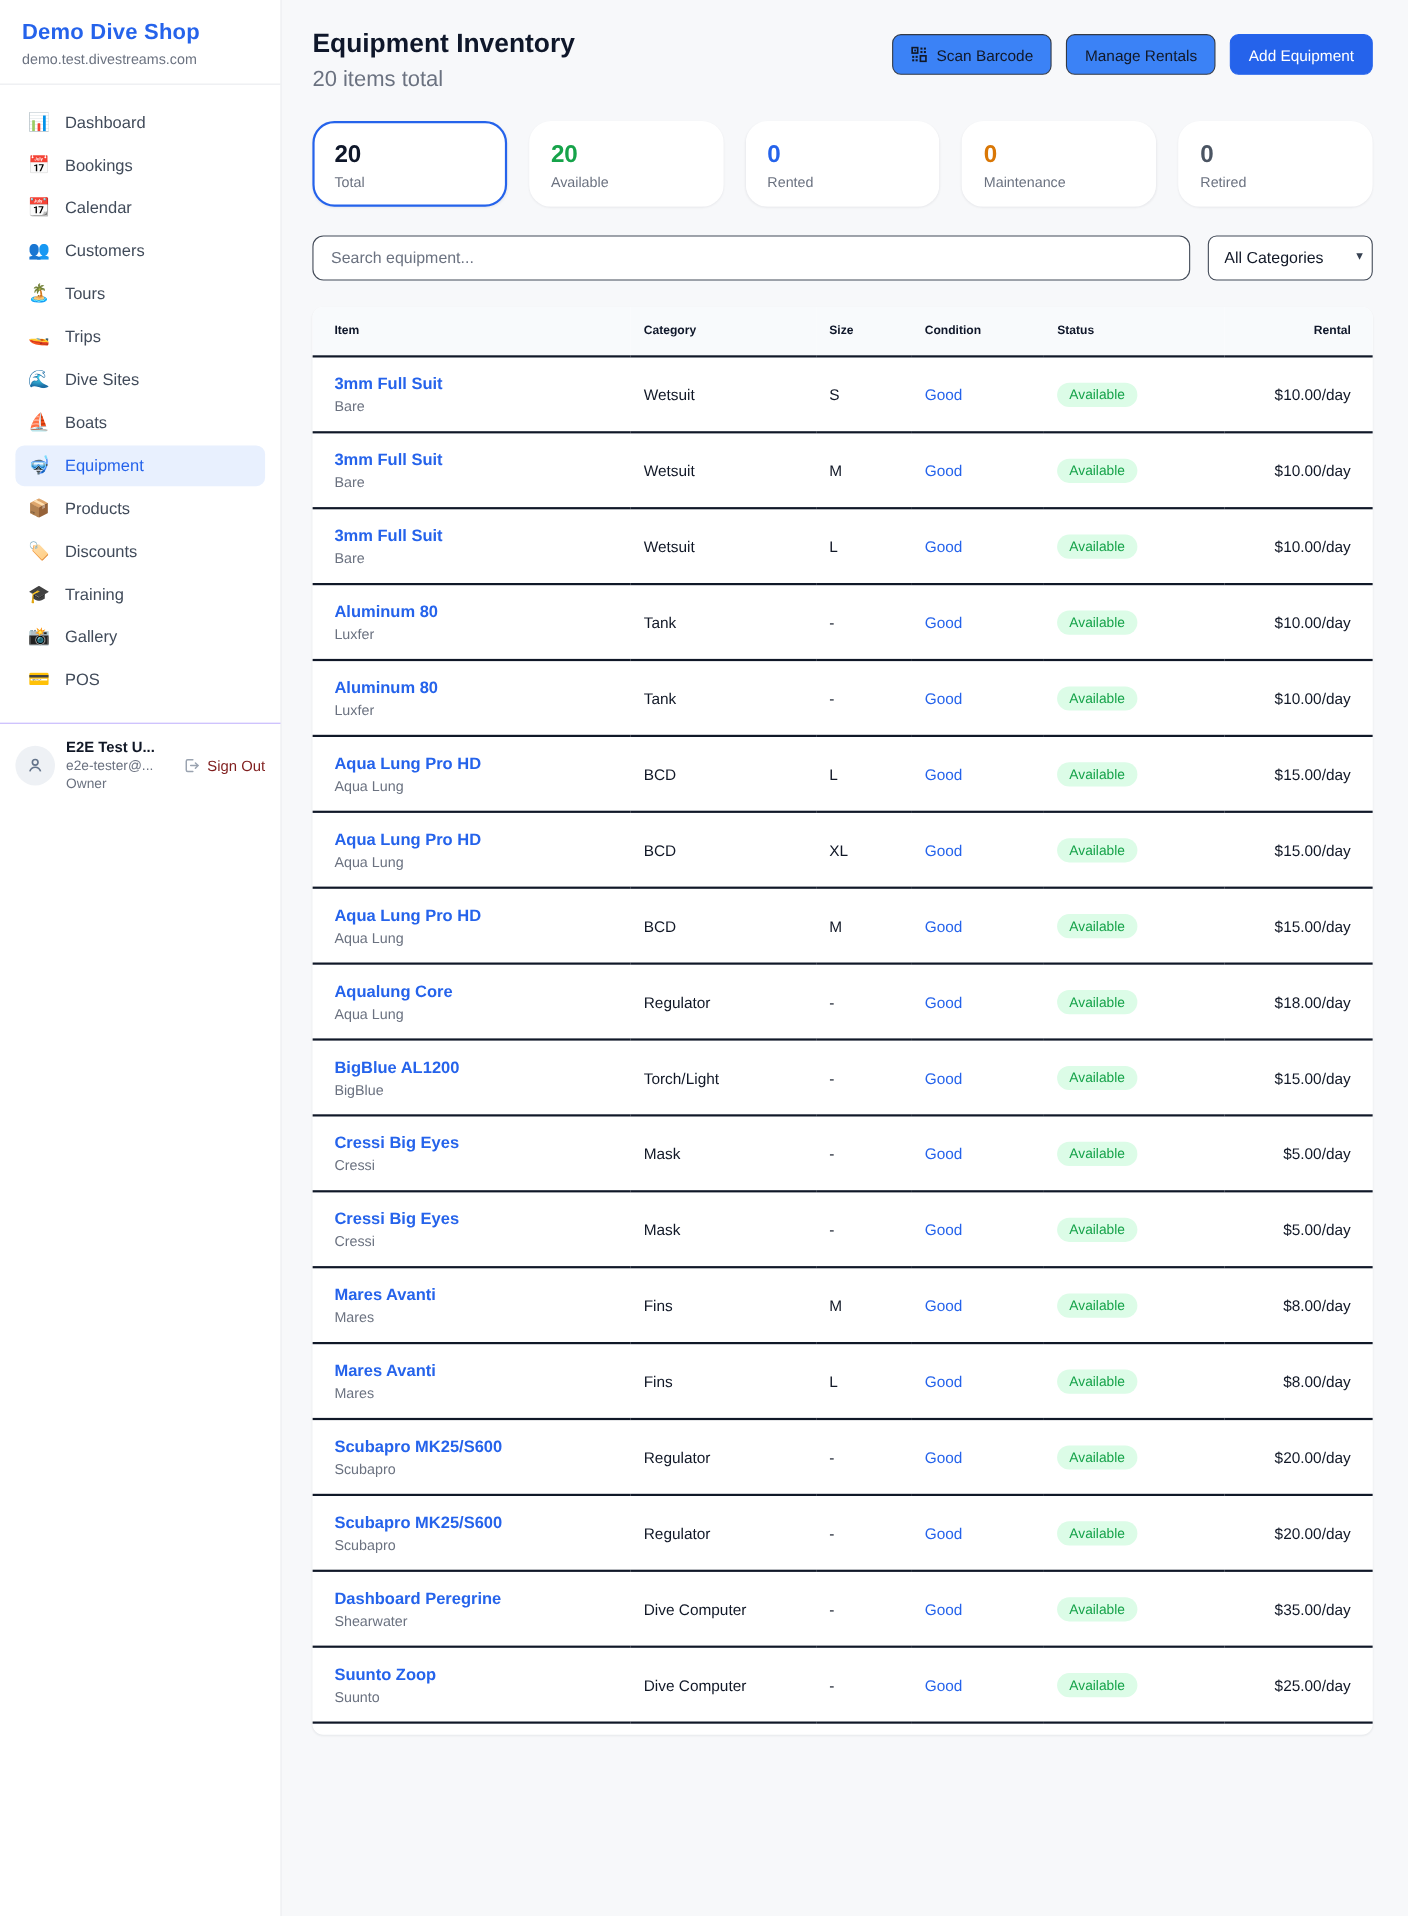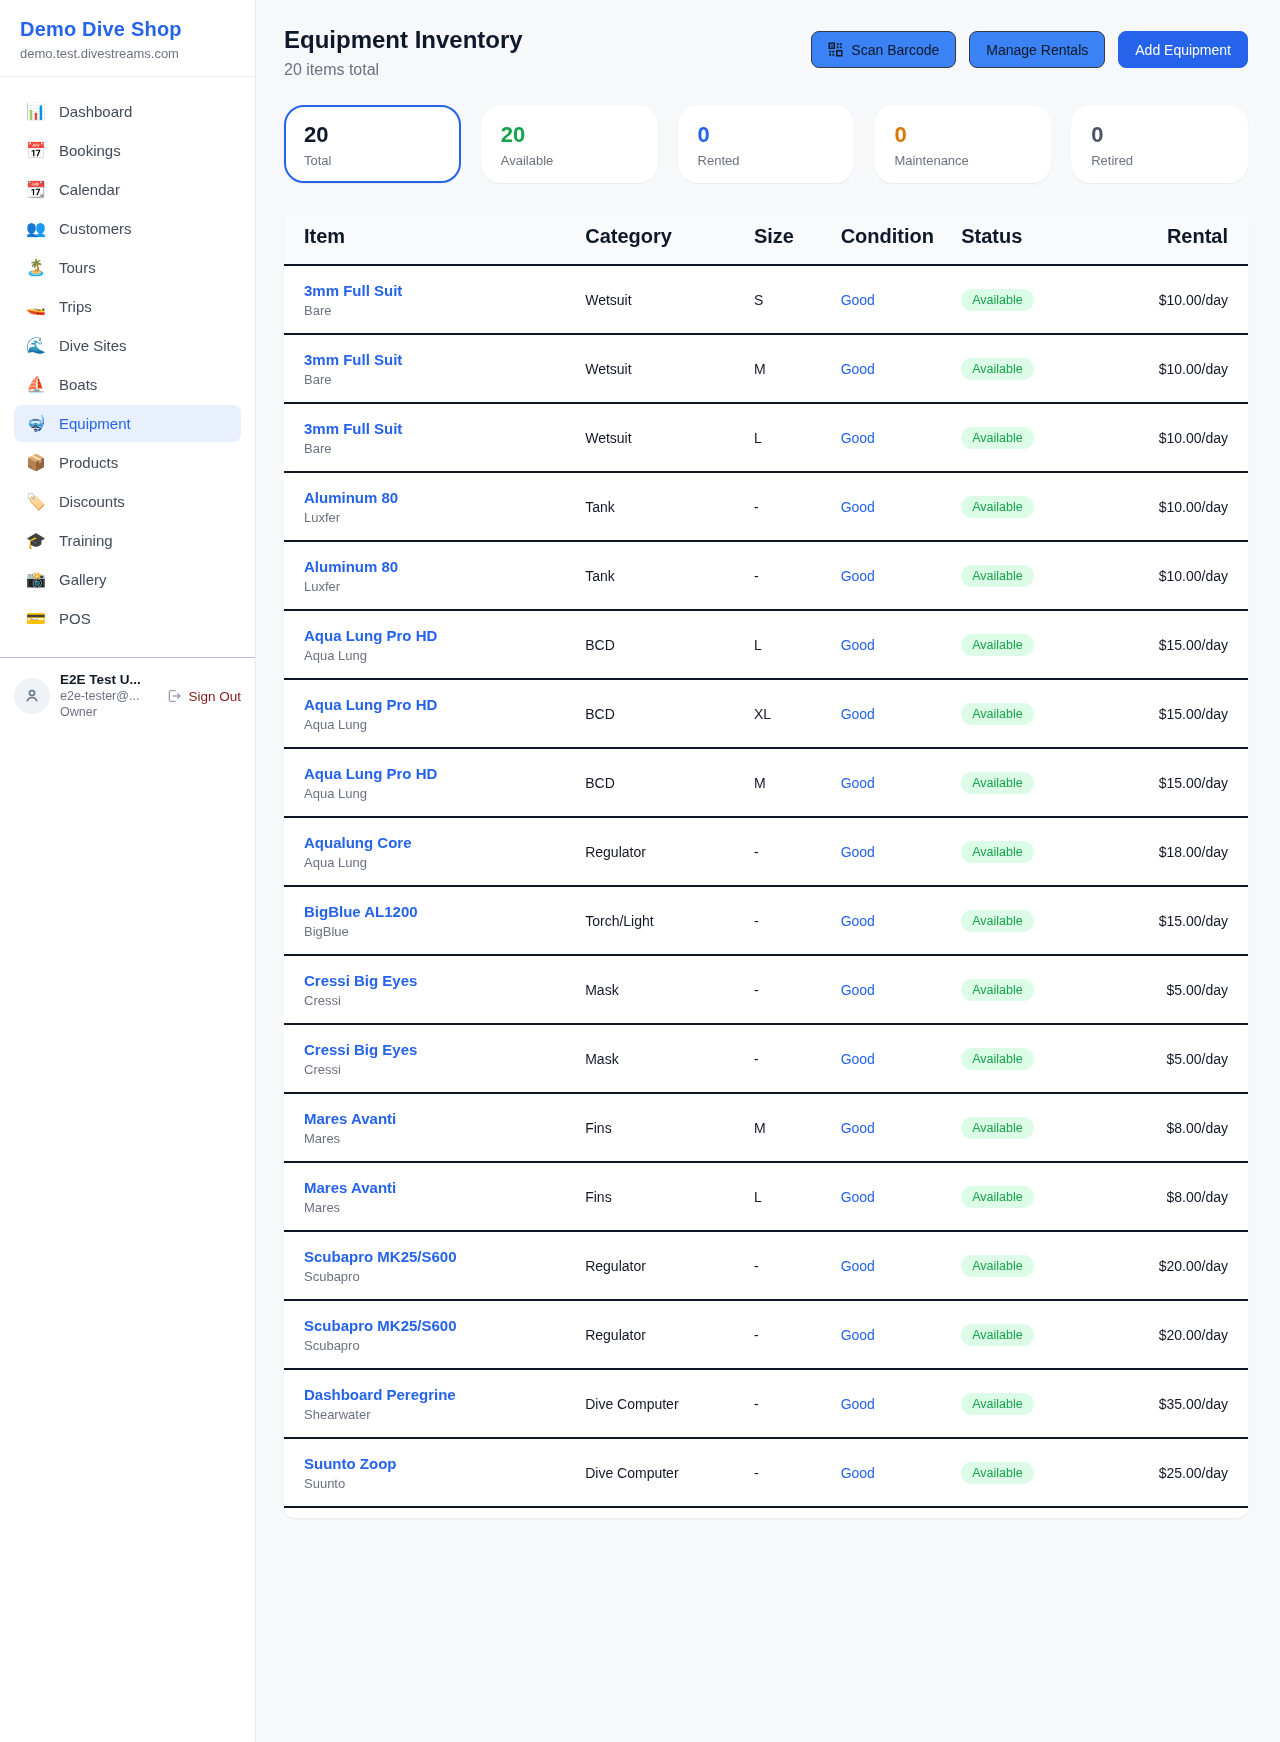--- a/index.html
+++ b/index.html
@@ -38,21 +38,21 @@
   .user-name { font-size:13.5px; font-weight:bold; color:#111827; white-space:nowrap; }
   .user-email, .user-role { font-size:12.5px; color:#6b7280; white-space:nowrap; }
   .signout {
     margin-left:auto; display:flex; align-items:center; gap:6px;
     color:#7f1d1d; font-size:13.5px; cursor:pointer; white-space:nowrap;
   }
   
   .main { flex:1; padding:26px 32px 14px 28px; }
   .page-head { display:flex; justify-content:space-between; align-items:flex-start; margin-bottom:26px; }
   .page-title { font-size:24px; font-weight:bold; color:#0f172a; }
-  .page-sub { font-size:16px; color:#6b7280; margin-top:7px; }
+  .page-sub { font-size:20px; color:#6b7280; margin-top:7px; }
   .head-actions { display:flex; gap:13px; padding-top:5px; }
   .btn {
     height:37px; padding:0 16px; border-radius:8px; font-size:14px;
     display:flex; align-items:center; gap:8px; cursor:pointer; background:#3b82f6;
     border:1px solid #333a46; color:#111827; font-family:inherit;
   }
   .btn.primary { background:#2563eb; border:1px solid #2563eb; color:#fff; }
   
   .stats { display:flex; gap:20px; margin-bottom:26px; }
   .stat-card {
@@ -76,21 +76,21 @@
     appearance:none; -webkit-appearance:none; outline:none; cursor:pointer;
   }
   .select-arrow { position:absolute; right:9px; top:11px; font-size:12px; color:#374151; pointer-events:none; }
   
   .table-card {
     background:#fff; border-radius:10px; box-shadow:0 1px 2px rgba(16,24,40,.07);
     overflow:hidden; padding-bottom:10px;
   }
   table { width:100%; border-collapse:collapse; }
   thead th {
-    background:#f8fafc; text-align:left; font-size:20px; font-weight:bold; color:#0f172a;
+    background:#f8fafc; text-align:left; font-size:11px; font-weight:bold; color:#0f172a;
     padding:16px 12px; border-bottom:2px solid #101828;
   }
   thead th:first-child { padding-left:20px; }
   thead th.r, td.r { text-align:right; padding-right:20px; }
   tbody td {
     padding:12px 12px; border-bottom:2px solid #101828; font-size:14px;
     color:#111827; height:69px; vertical-align:middle;
   }
   tbody td:first-child { padding-left:20px; }
   .item-name { color:#2563eb; font-size:15px; font-weight:bold; cursor:pointer; }
@@ -260,20 +260,29 @@
       <div class="stat-value" style="color: rgb(217, 119, 6);">0</div>
       <div class="stat-label">Maintenance</div>
     </div>
 
     <div class="stat-card">
       <div class="stat-value" style="color: rgb(75, 85, 99);">0</div>
       <div class="stat-label">Retired</div>
     </div>
   </div>
 
+  <div class="filters">
+    <input class="search-input" type="text" placeholder="Search equipment..." style="">
+    <div class="select-wrap">
+      <select class="category-select">
+        <option>All Categories</option>
+      </select>
+      <span class="select-arrow">▾</span>
+    </div>
+  </div>
 
   <div class="table-card">
     <table>
       <colgroup>
         <col style="width:30%">
           <col style="width:17.5%">
           <col style="width:9%">
         <col style="width:12.5%">
           <col style="width:17%">
           <col style="width:14%">

